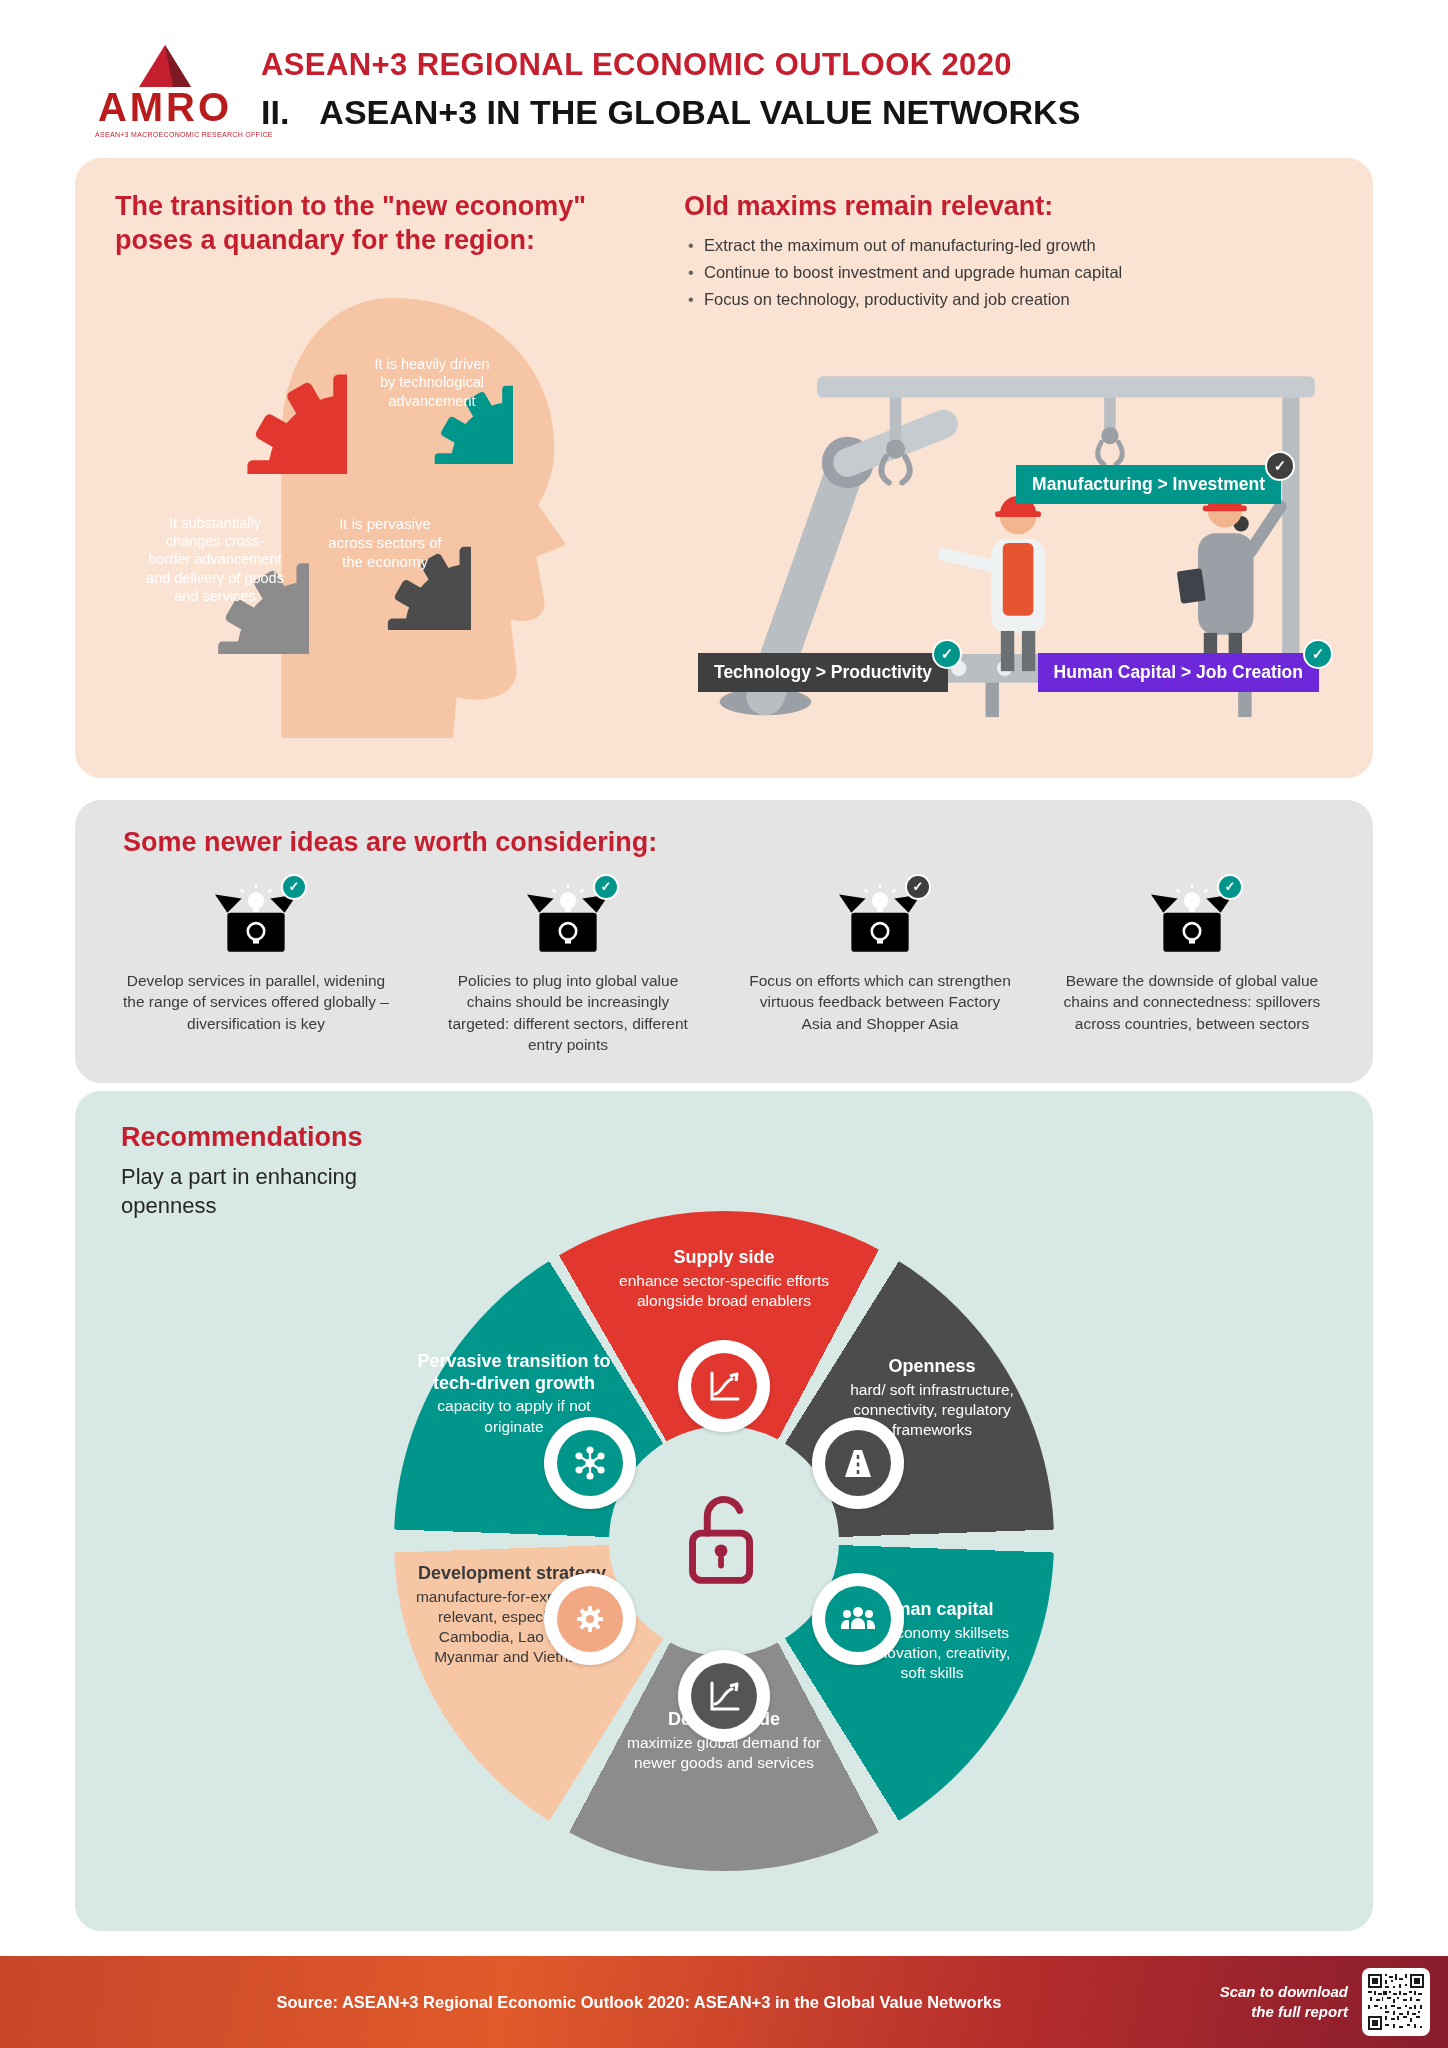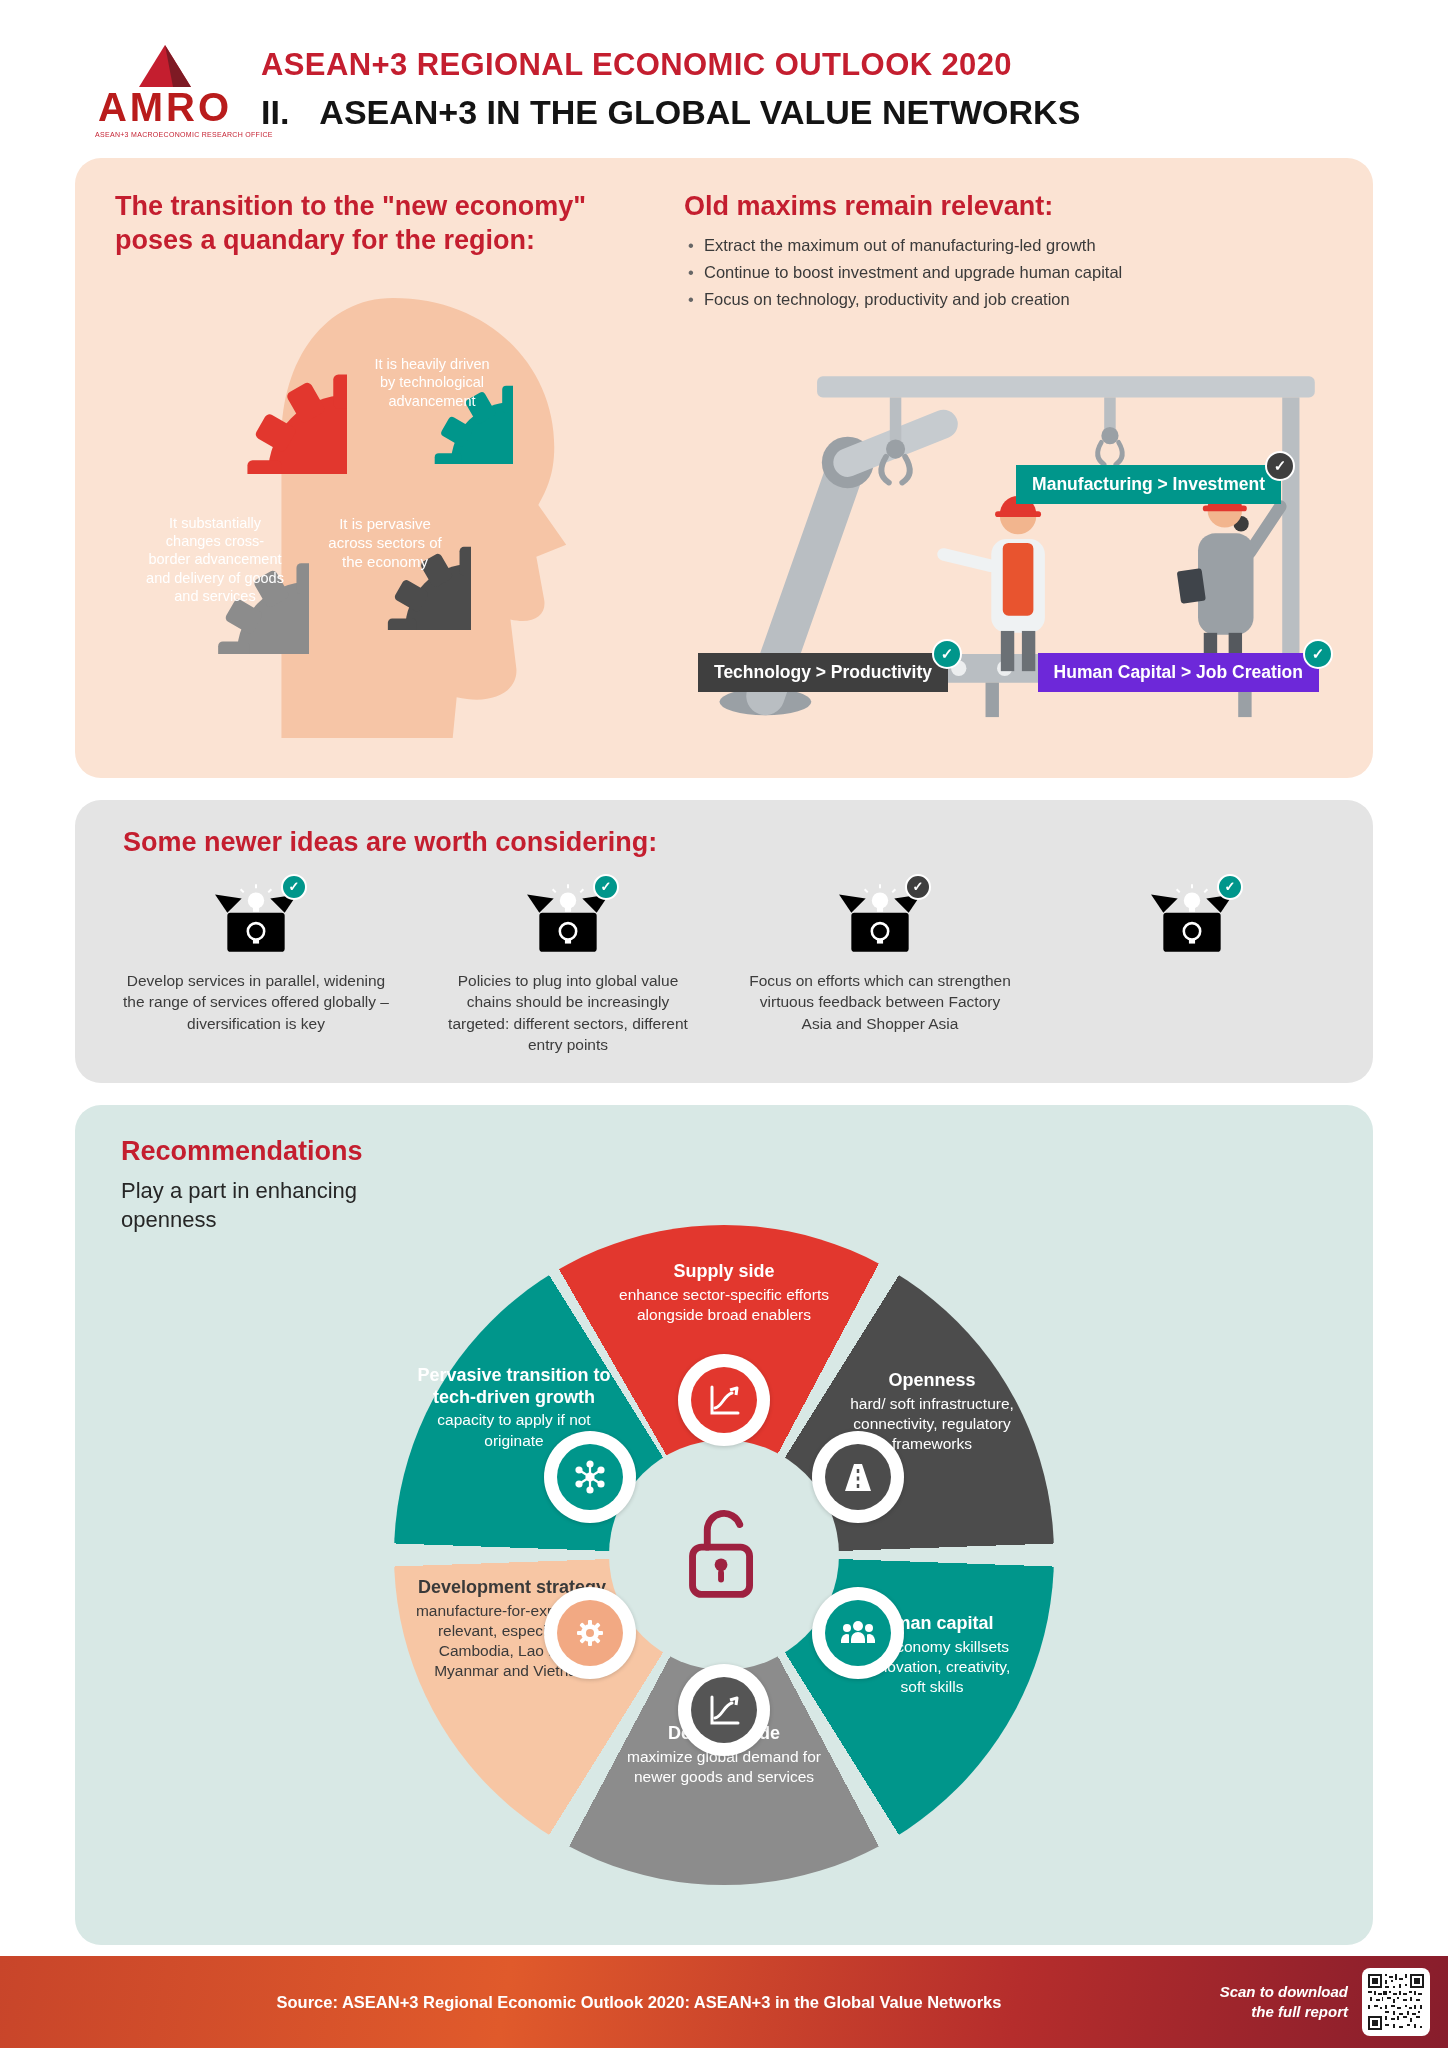--- a/index.html
+++ b/index.html
@@ -62,21 +62,21 @@
 
   
   .s2 { background: #e4e4e4; margin-top: 22px; min-height: 262px; padding: 26px 48px 28px 48px; }
   .ideas { display: grid; grid-template-columns: repeat(4, 1fr); gap: 46px; margin-top: 22px; }
   .idea { text-align: center; }
   .icon-wrap { position: relative; width: 86px; height: 74px; margin: 0 auto 14px auto; }
   .icon-wrap .check { top: -8px; right: -8px; width: 26px; height: 26px; font-size: 13px; }
   .idea p { font-size: 15.5px; color: #3c3c3c; line-height: 1.38; }
 
   
-  .s3 { background: #d8e8e5; margin-top: 22px; height: 840px; padding: 30px 46px; position: relative; }
+  .s3 { background: #d8e8e5; margin-top: 8px; height: 840px; padding: 30px 46px; position: relative; }
   .s3 .sub { font-size: 22px; color: #262626; width: 240px; line-height: 1.3; margin-top: 8px; }
   .wheel { position: absolute; left: 50%; top: 120px; transform: translateX(-50%); width: 660px; height: 660px; }
   .disc { position: absolute; inset: 0; border-radius: 50%;
     background: conic-gradient(from 330deg,
       #e2372e 0deg 58deg,  #d8e8e5 58deg 62deg,
       #4c4c4c 62deg 118deg, #d8e8e5 118deg 122deg,
       #00968b 122deg 178deg, #d8e8e5 178deg 182deg,
       #8c8c8c 182deg 238deg, #d8e8e5 238deg 242deg,
       #f7c6a4 242deg 298deg, #d8e8e5 298deg 302deg,
       #00968b 302deg 358deg, #d8e8e5 358deg 360deg); }
@@ -300,20 +300,21 @@
       </div>
       <p>Focus on efforts which can strengthen virtuous feedback between Factory Asia and Shopper Asia</p>
     </div>
     <div class="idea">
       <div class="icon-wrap">
         <svg class="c4" width="86" height="74" viewBox="0 0 84 72">
             <use href="#openbox"></use>
           </svg>
         <span class="check check-teal"></span>
       </div>
+      <p>Beware the downside of global value chains and connectedness: spillovers across countries, between sectors</p>
     </div>
   </div>
 </div>
 
 <div class="section s3">
   <h2 class="red">Recommendations</h2>
   <div class="sub">Play a part in enhancing openness</div>
 
   <div class="wheel">
     <div class="disc"></div>

